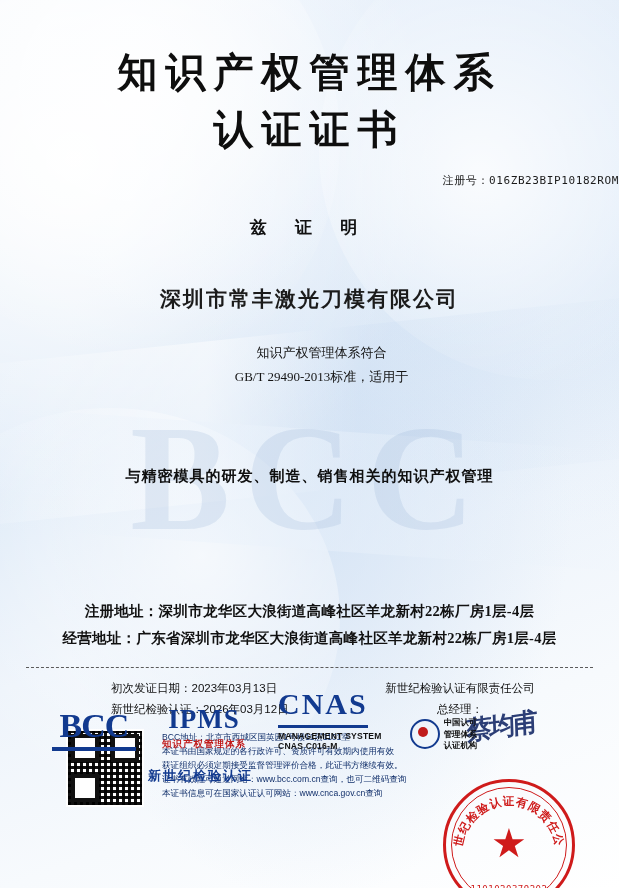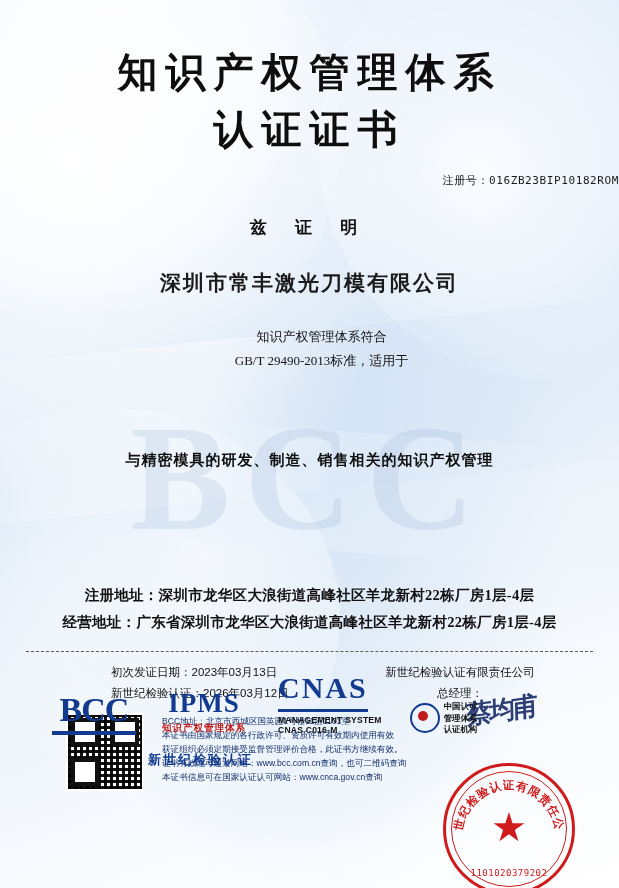--- a/index.html
+++ b/index.html
@@ -69,21 +69,21 @@
   .hereby{
     margin-top:26px;
     text-align:center;
     font-size:17px;
     letter-spacing:12px;
     color:#111;
     font-family:"Liberation Serif",serif;
     font-weight:bold;
   }
   .company{
-    margin-top:30px;
+    margin-top:46px;
     text-align:center;
     font-size:21px;
     font-weight:bold;
     color:#1b1b1b;
     letter-spacing:2px;
     font-family:"Liberation Serif",serif;
   }
   .standard{
     margin-top:28px;
     text-align:center;

